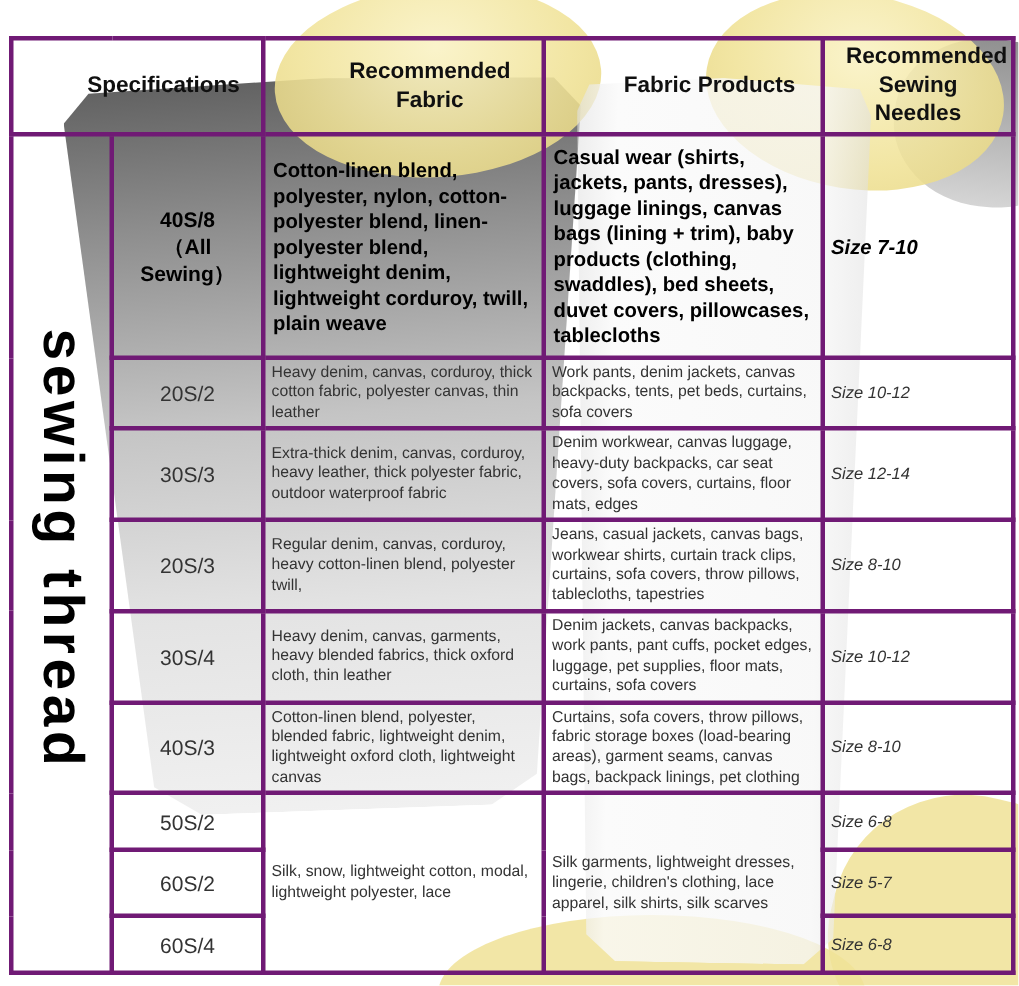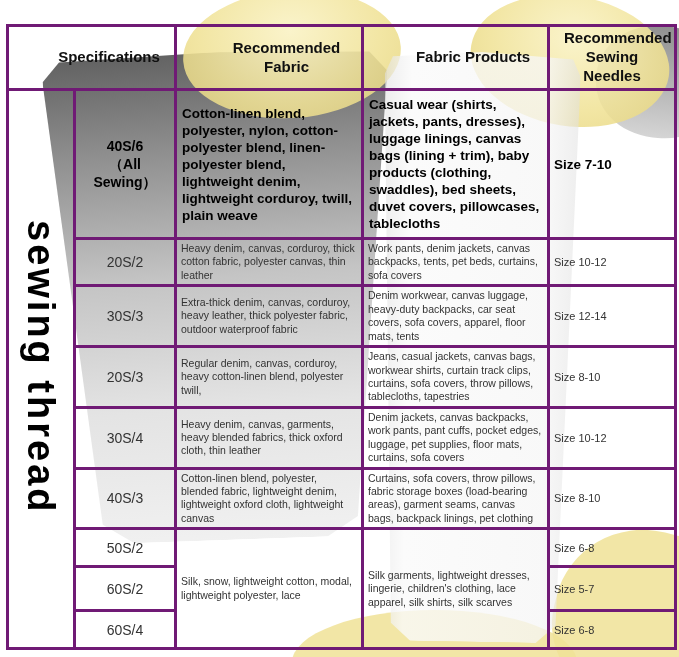--- a/index.html
+++ b/index.html
@@ -54,21 +54,21 @@
   th.hdr{font-size:15px; font-weight:bold; color:#101010; text-align:center; line-height:1.25;padding-left:36px;}
   td.vertical-label{
     text-align:center; vertical-align:middle;
   }
   .vertical-label span{
     writing-mode:vertical-rl; font-size:38px; color:#000;
     letter-spacing:3px; white-space:nowrap; line-height:1;
   }
   td.spec-cell{text-align:center; font-size:14px; color:#333;}
   td.cell{font-size:10.5px; color:#333; line-height:1.28; padding:2px 4px; text-align:left;}
-  td.needle-cell{font-size:11px; color:#333; padding:2px 4px; text-align:left;}
+  td.needle-cell{font-size:11px; color:#333; padding:2px 4px; text-align:left;font-style:italic;}
   tr.allpurpose td{font-weight:bold; color:#000;}
   tr.allpurpose td.spec-cell{font-size:14px; line-height:1.3;}
   tr.allpurpose td.cell{font-size:13.5px; line-height:1.26; padding:2px 5px;}
   tr.allpurpose td.needle-cell{font-size:13.5px;}
 </style>
 </head>
 <body>
 
 <div id="canvas">
 
@@ -95,39 +95,39 @@
       <th class="hdr">Recommended Fabric</th>
       <th class="hdr">Fabric Products</th>
       <th class="hdr" style="padding:0 14px;">Recommended Sewing Needles</th>
     </tr>
 
     <tr class="allpurpose" style="height:149px">
       <td class="vertical-label" rowspan="9">
         <span>sewing thread</span>
       </td>
       <td class="spec-cell">
-        <div>40S/6</div>
+        <div>40S/8</div>
         <div>（All Sewing）</div>
       </td>
       <td class="cell">Cotton-linen blend, polyester, nylon, cotton-polyester blend, linen-polyester blend, lightweight denim, lightweight corduroy, twill, plain weave</td>
       <td class="cell">Casual wear (shirts, jackets, pants, dresses), luggage linings, canvas bags (lining + trim), baby products (clothing, swaddles), bed sheets, duvet covers, pillowcases, tablecloths</td>
       <td class="needle-cell">Size 7-10</td>
     </tr>
 
     <tr style="height:44px">
       <td class="spec-cell">20S/2</td>
       <td class="cell">Heavy denim, canvas, corduroy, thick cotton fabric, polyester canvas, thin leather</td>
       <td class="cell">Work pants, denim jackets, canvas backpacks, tents, pet beds, curtains, sofa covers</td>
       <td class="needle-cell">Size 10-12</td>
     </tr>
 
     <tr style="height:54px">
       <td class="spec-cell">30S/3</td>
       <td class="cell">Extra-thick denim, canvas, corduroy, heavy leather, thick polyester fabric, outdoor waterproof fabric</td>
-      <td class="cell">Denim workwear, canvas luggage, heavy-duty backpacks, car seat covers, sofa covers, apparel, floor mats, tents</td>
+      <td class="cell">Denim workwear, canvas luggage, heavy-duty backpacks, car seat covers, sofa covers, curtains, floor mats, edges</td>
       <td class="needle-cell">Size 12-14</td>
     </tr>
 
     <tr style="height:58px">
       <td class="spec-cell">20S/3</td>
       <td class="cell">Regular denim, canvas, corduroy, heavy cotton-linen blend, polyester twill,</td>
       <td class="cell">Jeans, casual jackets, canvas bags, workwear shirts, curtain track clips, curtains, sofa covers, throw pillows, tablecloths, tapestries</td>
       <td class="needle-cell">Size 8-10</td>
     </tr>
 

